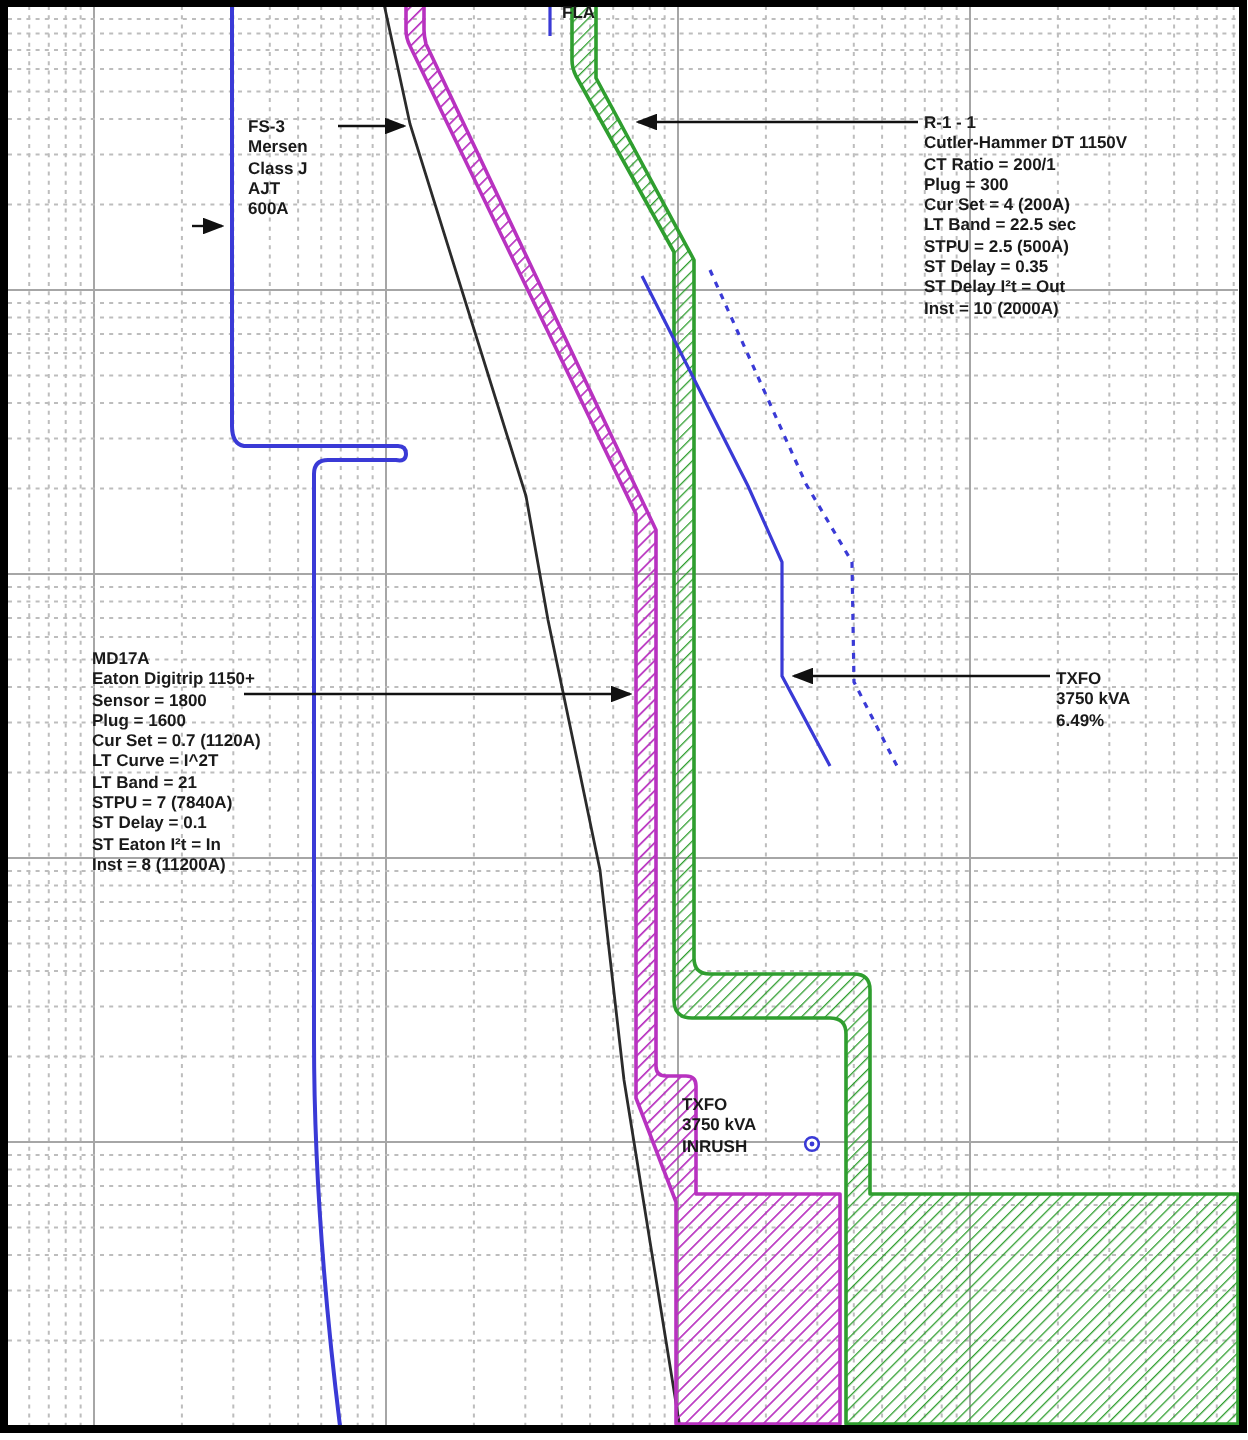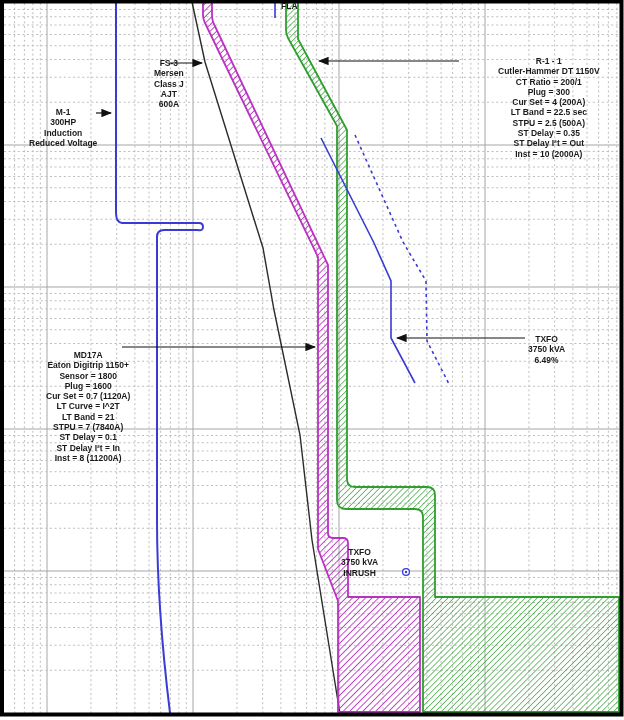--- a/index.html
+++ b/index.html
@@ -1,17 +1,17 @@
 <!DOCTYPE html>
 <html><head>
 <meta charset="utf-8">
 <style>
   html,body{margin:0;padding:0;background:#fff;}
   #stage{position:relative;width:624px;height:720px;background:#fff;overflow:hidden;
-         font-family:"Liberation Sans",sans-serif;text-align:center;}
+         font-family:"Liberation Sans",sans-serif;}
   svg{position:absolute;left:0;top:0;}
   .lbl{position:absolute;font:700 8.5px "Liberation Sans",sans-serif;
        color:var(--c-text,#1a1a1a);line-height:10.3px;white-space:nowrap;z-index:5;}
   .lbl div{pointer-events:auto;}
 </style>
 </head>
 <body>
 
 <div id="stage" style="--c-magenta: #b832c0; --c-green: #2f9e2f; --c-blue: #3a3ad6; --c-fuse: #2b2b2b; --c-text: #1a1a1a;">
 
@@ -143,59 +143,53 @@
   <line x1="122" y1="347" x2="315" y2="347" stroke="#111" stroke-width="1.2" marker-end="url(#arr)"></line>
   <line x1="525" y1="338" x2="397" y2="338" stroke="#111" stroke-width="1.2" marker-end="url(#arr)"></line>
 
   <rect x="2" y="1.5" width="619.5" height="713" fill="none" stroke="#000" stroke-width="4"></rect>
 </svg>
 
 <div class="lbl" style="left:281px;top:1px;">
   <div>FLA</div>
 </div>
 
-<div class="lbl" style="left:29px;top:107px;">
-  <div>M-1</div>
-  <div>300HP</div>
-  <div>Induction</div>
-  <div>Reduced Voltage</div>
-</div>
-
-<div class="lbl" style="left:154px;top:58px;">
+
+<div class="lbl" style="left:124px;top:58px;">
   <div>FS-3</div>
   <div>Mersen</div>
   <div>Class J</div>
   <div>AJT</div>
   <div>600A</div>
 </div>
 
-<div class="lbl" style="left:462px;top:56px;margin-left:36px;">
+<div class="lbl" style="left:462px;top:56px;">
   <div>R-1 - 1</div>
   <div>Cutler-Hammer DT 1150V</div>
   <div>CT Ratio = 200/1</div>
   <div>Plug = 300</div>
   <div>Cur Set = 4 (200A)</div>
   <div>LT Band = 22.5 sec</div>
   <div>STPU = 2.5 (500A)</div>
   <div>ST Delay = 0.35</div>
   <div>ST Delay I²t = Out</div>
   <div>Inst = 10 (2000A)</div>
 </div>
 
-<div class="lbl" style="left:46px;top:350px;">
+<div class="lbl" style="left:46px;top:324px;">
   <div>MD17A</div>
   <div>Eaton Digitrip 1150+</div>
   <div>Sensor = 1800</div>
   <div>Plug = 1600</div>
   <div>Cur Set = 0.7 (1120A)</div>
   <div>LT Curve = I^2T</div>
   <div>LT Band = 21</div>
   <div>STPU = 7 (7840A)</div>
   <div>ST Delay = 0.1</div>
-  <div>ST Delay I²t = In</div>
+  <div>ST Eaton I²t = In</div>
   <div>Inst = 8 (11200A)</div>
 </div>
 
 <div class="lbl" style="left:528px;top:334px;">
   <div>TXFO</div>
   <div>3750 kVA</div>
   <div>6.49%</div>
 </div>
 
 <div class="lbl" style="left:341px;top:547px;">

